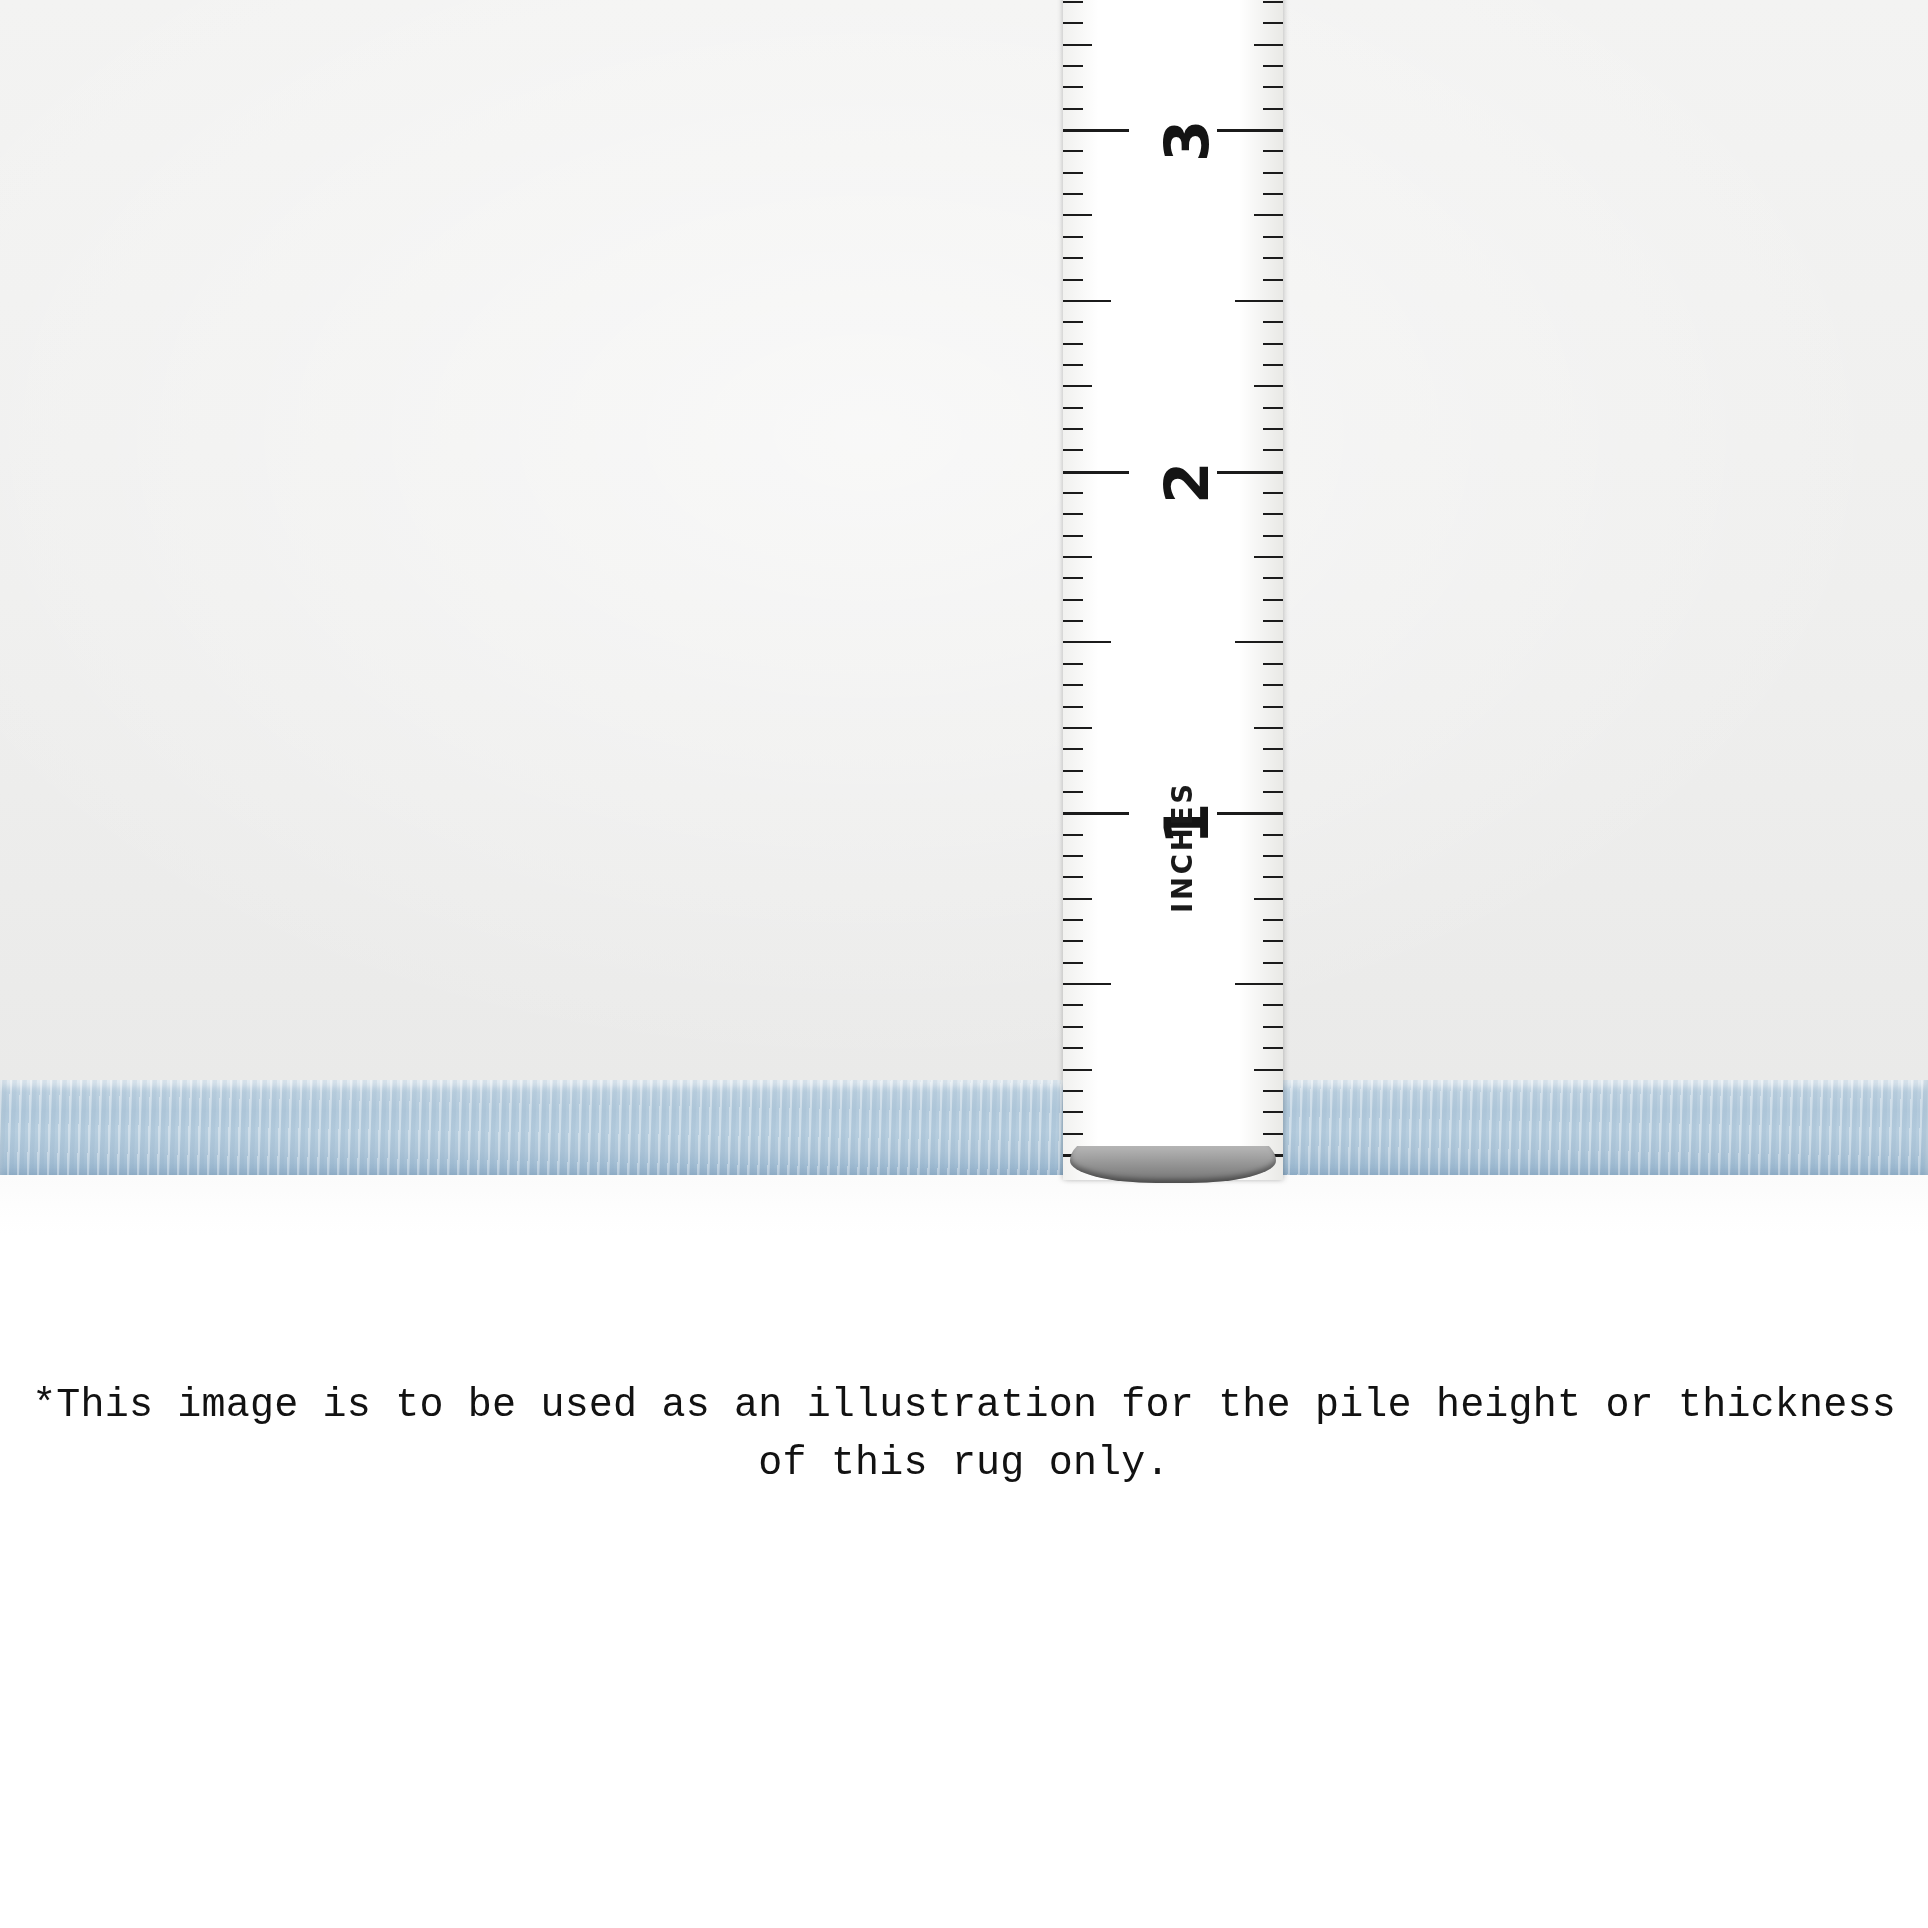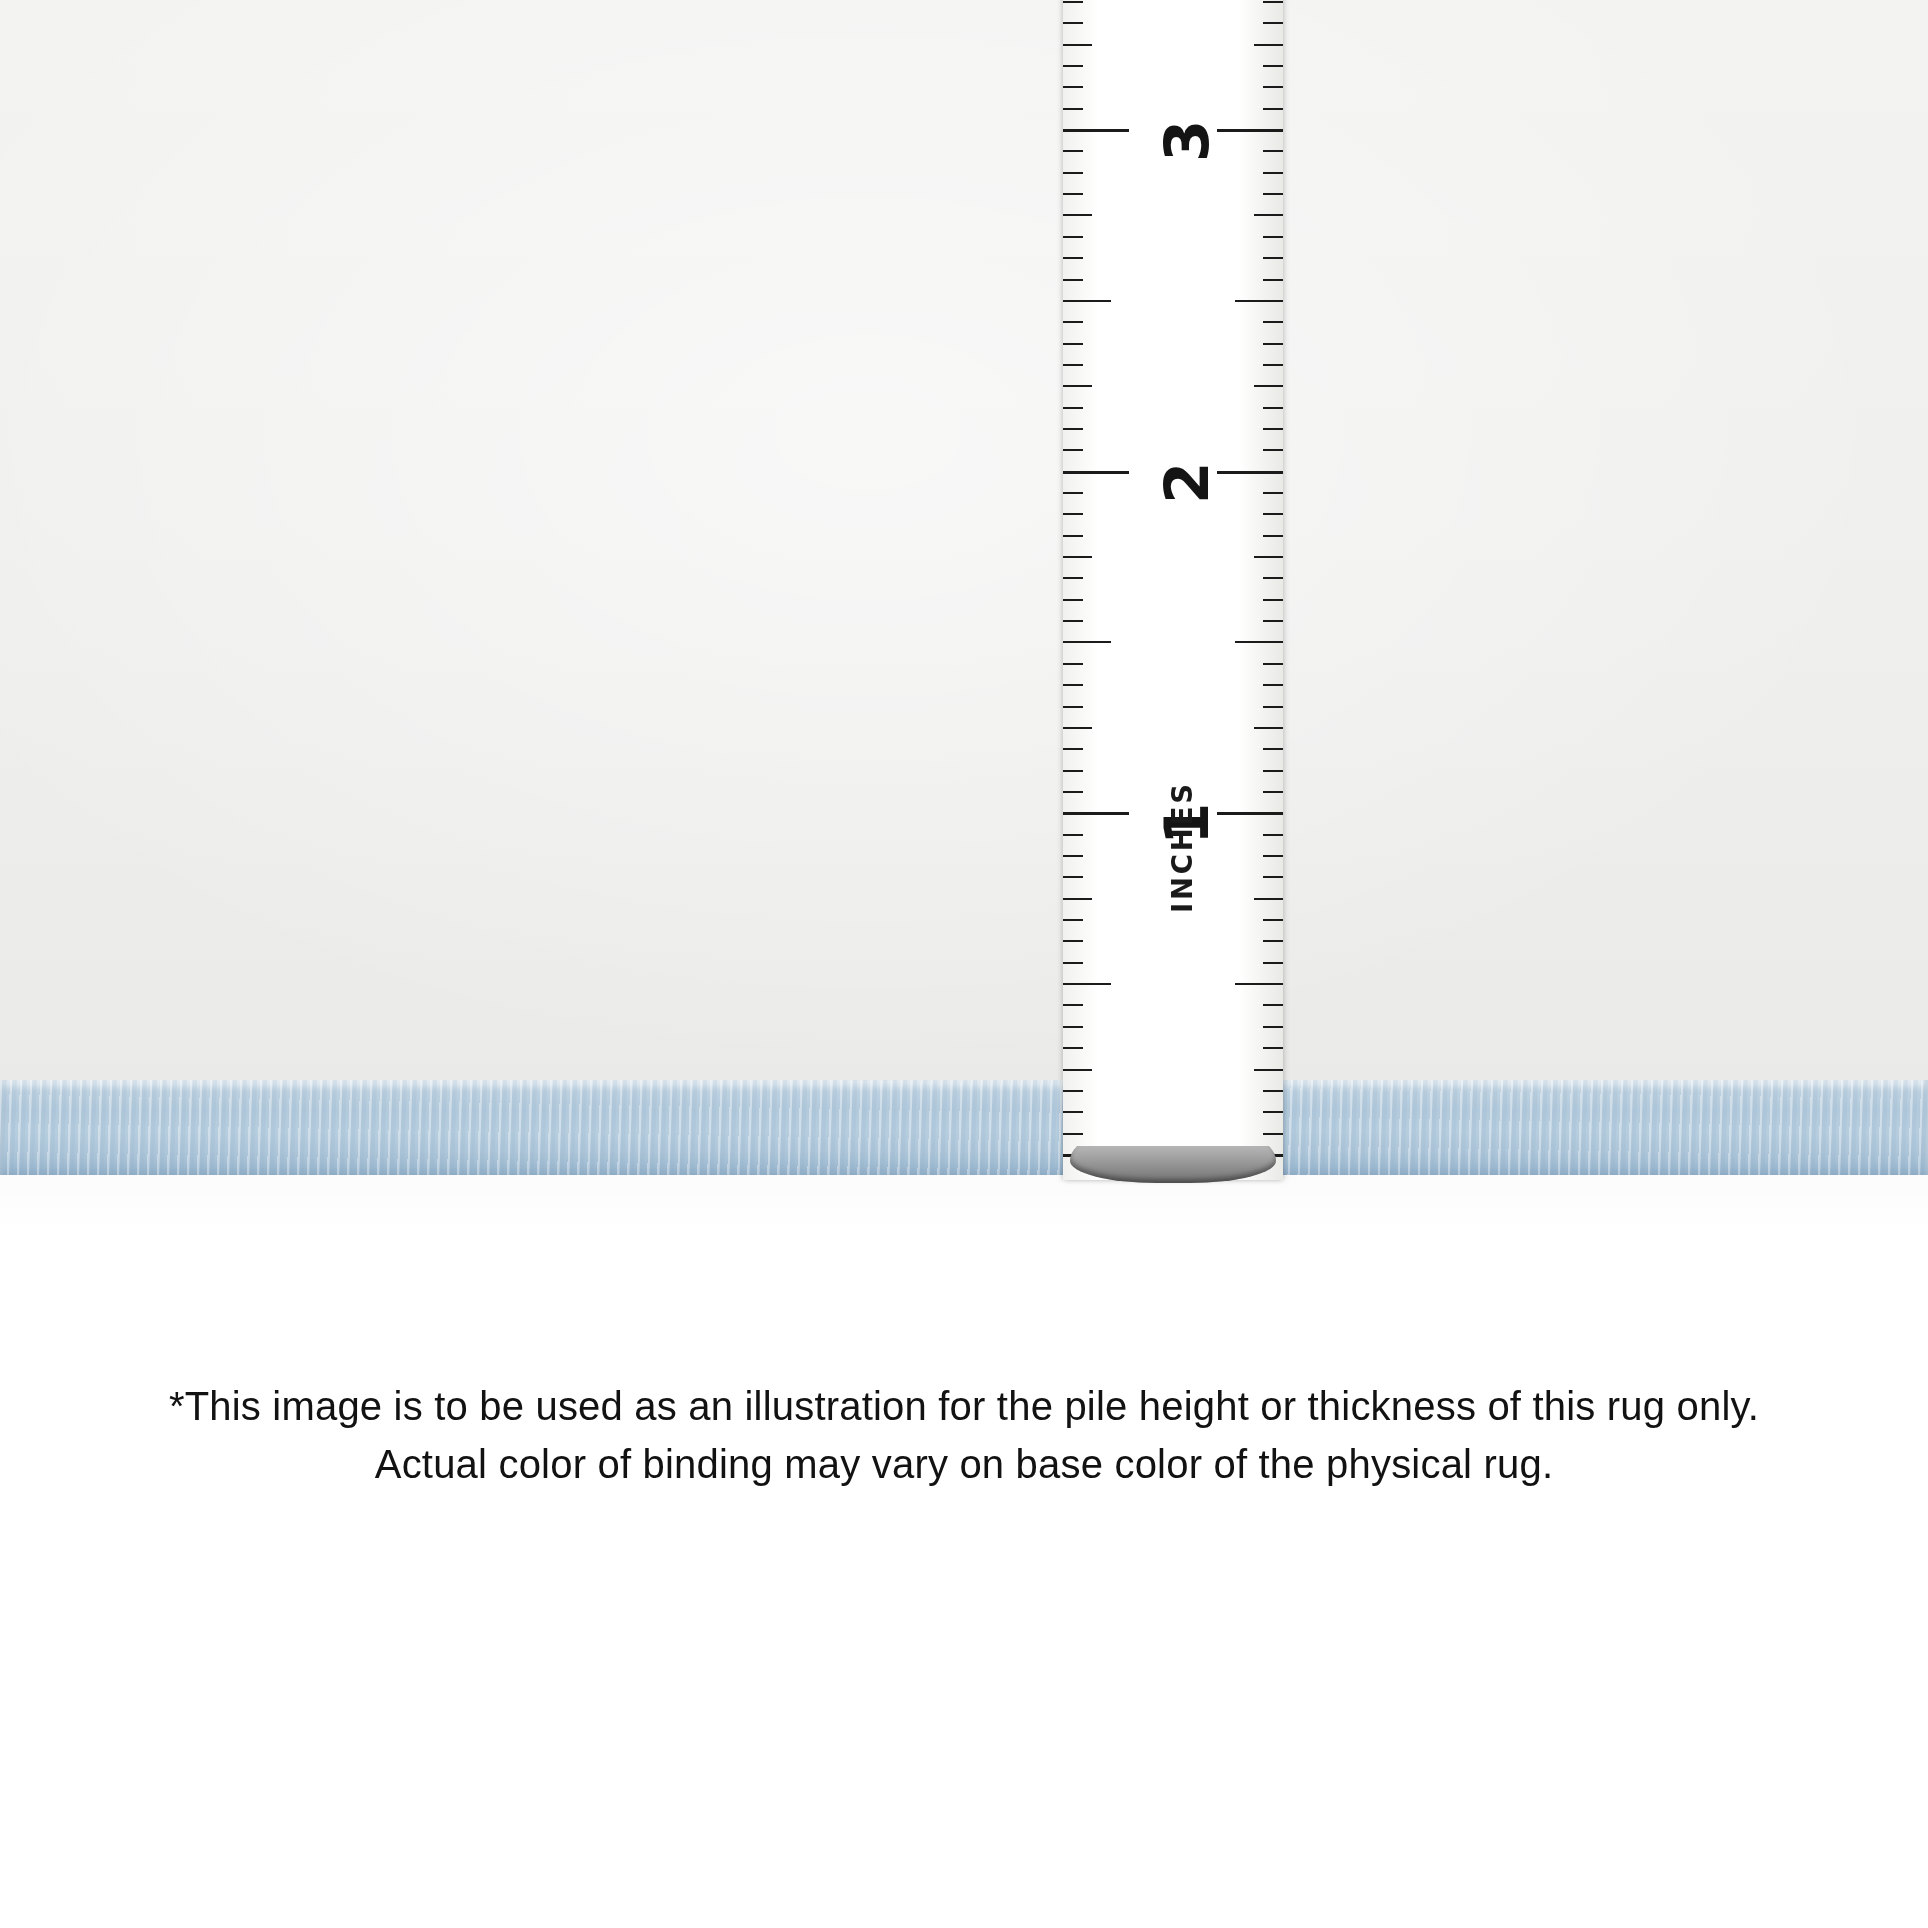--- a/index.html
+++ b/index.html
@@ -188,21 +188,21 @@
   }
 
   
   .caption {
     position: absolute;
     left: 0;
     top: 1377px;
     width: 1928px;
     text-align: center;
     color: #121212;
-    font-family: Liberation Sans, sans-serif;
+    font-family: Liberation Mono, monospace;
     font-size: 40px;
     line-height: 1.45;
     letter-spacing: 0.2px;
   }
   .caption .line { display: block; }
 </style>
 </head>
 <body>
 
 <div class="photo">
@@ -335,15 +335,14 @@
       </div>
     <div class="inches-label">INCHES</div>
   </div>
   <div class="tape-tip">
     <div class="tape-tip-metal"></div>
   </div>
 </div>
 
 <div class="caption">
   <span class="line">*This image is to be used as an illustration for the pile height or thickness of this rug only.</span>
-  <span class="line">Actual color of binding may vary on base color of the physical rug.</span>
 </div>
 
 
 </body></html>

